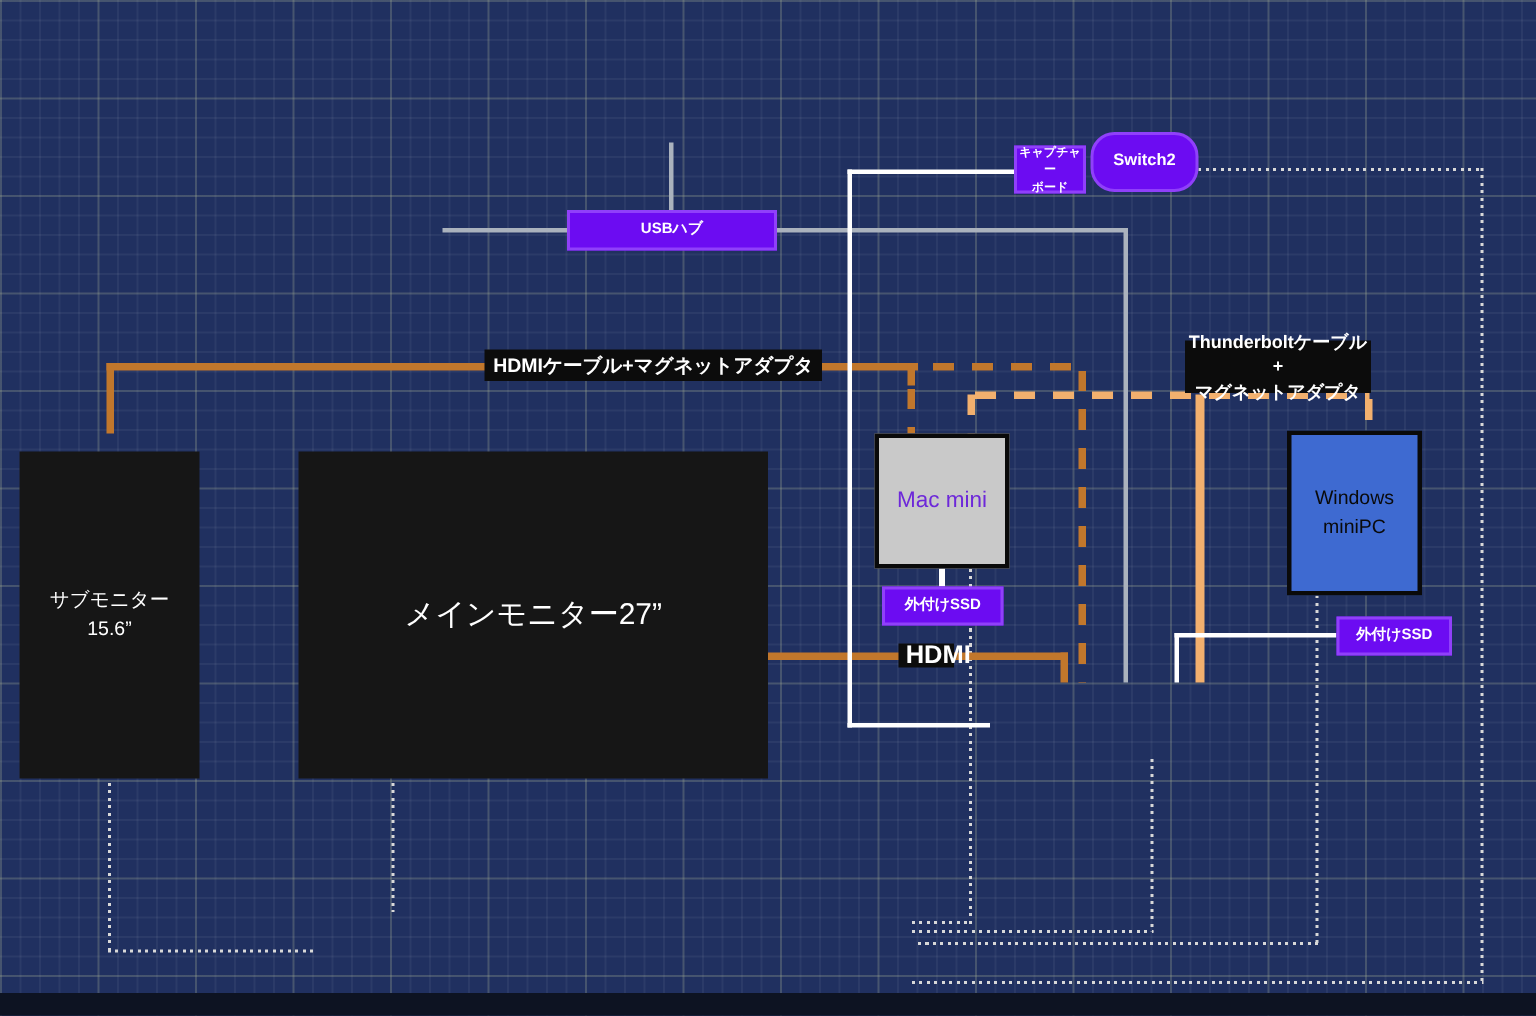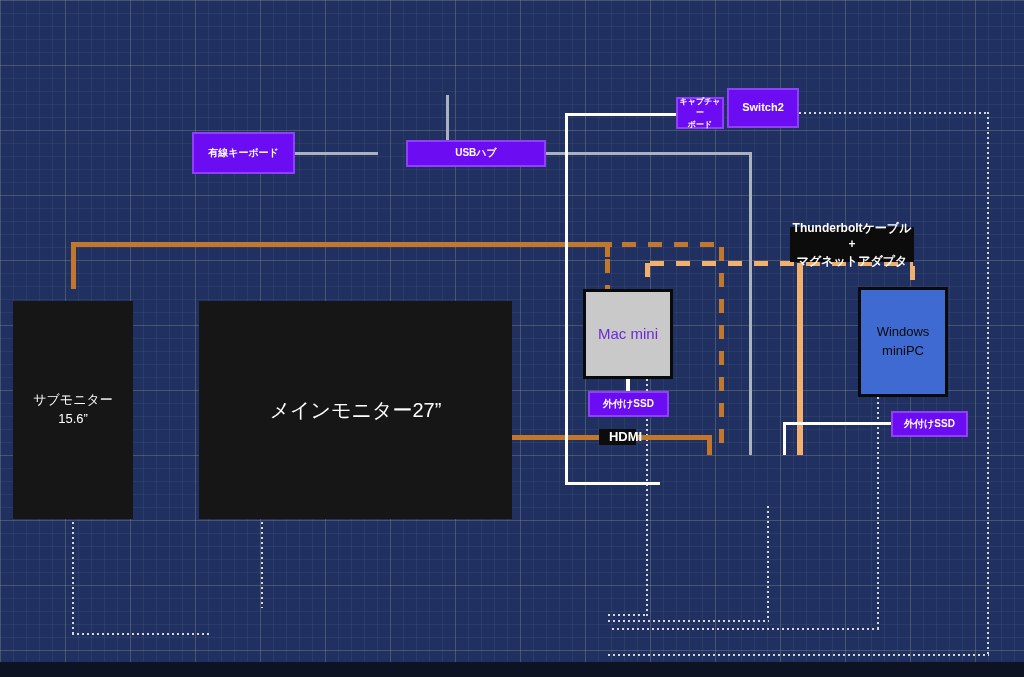--- a/index.html
+++ b/index.html
@@ -30,39 +30,39 @@
   .od-dash-h{background:repeating-linear-gradient(90deg,var(--orange-dark,#c1772c) 0 14px,transparent 14px 26px);}
   .od-dash-v{background:repeating-linear-gradient(180deg,var(--orange-dark,#c1772c) 0 14px,transparent 14px 26px);}
   .ol-dash-h{background:repeating-linear-gradient(90deg,var(--orange-light,#f2b06e) 0 14px,transparent 14px 26px);}
   .ol-dash-v{background:repeating-linear-gradient(180deg,var(--orange-light,#f2b06e) 0 14px,transparent 14px 26px);}
   .dot-h{background:repeating-linear-gradient(90deg,var(--dot,#d8d8d8) 0 2px,transparent 2px 5px);}
   .dot-v{background:repeating-linear-gradient(180deg,var(--dot,#d8d8d8) 0 2px,transparent 2px 5px);}
 
   
   #wireless{left:377px;top:17px;width:142px;height:78px;font-size:10px;}
   #keyboard{left:192px;top:132px;width:103px;height:42px;font-size:10px;}
-  #usbhub{left:378px;top:140px;width:140px;height:27px;font-size:10px;margin-left:28px;}
+  #usbhub{left:378px;top:140px;width:140px;height:27px;font-size:10px;}
   #capture{left:676px;top:97px;width:48px;height:32px;font-size:8px;}
-  #switch2{left:727px;top:88px;width:72px;height:40px;font-size:11px;}
+  #switch2{left:727px;top:88px;width:72px;height:40px;font-size:11px;border-radius:16px;}
   #submon{left:13px;top:289px;width:120px;height:218px;font-size:13px;}
   #mainmon{left:199px;top:289px;width:313px;height:218px;font-size:20px;}
   #macmini{left:583px;top:289px;width:90px;height:90px;font-size:15px;
            background:var(--mac-gray,#c9c9c9);border:3px solid #0a0a0a;color:#6d28d9;}
   #ssdmac{left:588px;top:391px;width:81px;height:26px;font-size:10px;}
   #winpc{left:858px;top:287px;width:90px;height:110px;font-size:13px;
          background:var(--win-blue,#3e6ad1);border:3px solid #0a0a0a;color:#0a0a0a;}
   #ssdwin{left:891px;top:411px;width:77px;height:26px;font-size:10px;}
   #dock{left:660px;top:455px;width:197px;height:51px;font-size:12px;font-weight:bold;
         background:var(--dock-gray,#333333);border:2px solid #dcdcdc;color:#fff;}
   #power{left:211px;top:608px;width:397px;height:53px;font-size:10px;}
 
   
   #lbl-hdmi-mag{left:323px;top:233px;width:225px;height:21px;font-size:13px;}
   #lbl-tb-mag{left:790px;top:227px;width:124px;height:35px;font-size:12px;}
-  #lbl-hdmi{left:599px;top:429px;width:37px;height:16px;font-size:13px;padding-left:16px;}
+  #lbl-hdmi{left:599px;top:429px;width:37px;height:16px;font-size:17px;padding-left:16px;}
 
   
   #g1{left:446px;top:95px;width:3px;height:45px;}
   #g2{left:295px;top:152px;width:83px;height:3px;}
   #g3a{left:518px;top:152px;width:234px;height:3px;}
   #g3b{left:749px;top:152px;width:3px;height:303px;}
 
   
   #w1a{left:565px;top:113px;width:111px;height:3px;}
   #w1b{left:565px;top:113px;width:3px;height:372px;}
@@ -143,31 +143,31 @@
   <div class="ln od" id="h1"></div>
   <div class="ln od" id="h2"></div>
 
   <div class="ln white" id="w1a"></div>
   <div class="ln white" id="w1b"></div>
   <div class="ln white" id="w1c"></div>
   <div class="ln white" id="w2"></div>
   <div class="ln white" id="w3a"></div>
   <div class="ln white" id="w3b"></div>
 
-  <div class="node purple" id="keyboard">有線キーボード</div>
   <div class="node purple" id="usbhub">USBハブ</div>
   <div class="node purple" id="capture">キャプチャー
 ボード</div>
   <div class="node purple" id="switch2">Switch2</div>
   <div class="node blackbox" id="submon">サブモニター
 15.6”</div>
   <div class="node blackbox" id="mainmon">メインモニター27”</div>
   <div class="node" id="macmini">Mac mini</div>
   <div class="node purple" id="ssdmac">外付けSSD</div>
   <div class="node" id="winpc">Windows miniPC</div>
   <div class="node purple" id="ssdwin">外付けSSD</div>
 
+  <div class="lbl" id="lbl-hdmi-mag">HDMIケーブル+マグネットアダプタ</div>
   <div class="lbl" id="lbl-tb-mag">Thunderboltケーブル+
 マグネットアダプタ</div>
   <div class="lbl" id="lbl-hdmi">HDMI</div>
 
   <div class="ln" id="bottomstrip"></div>
 </div>
 
 </body></html>

